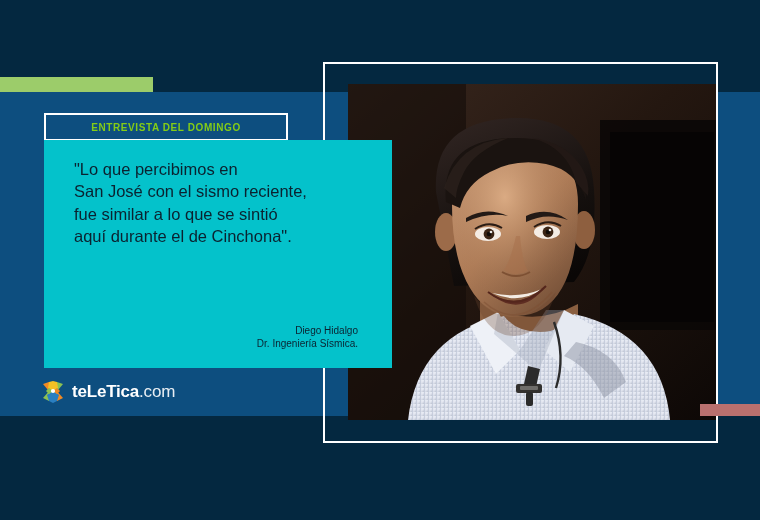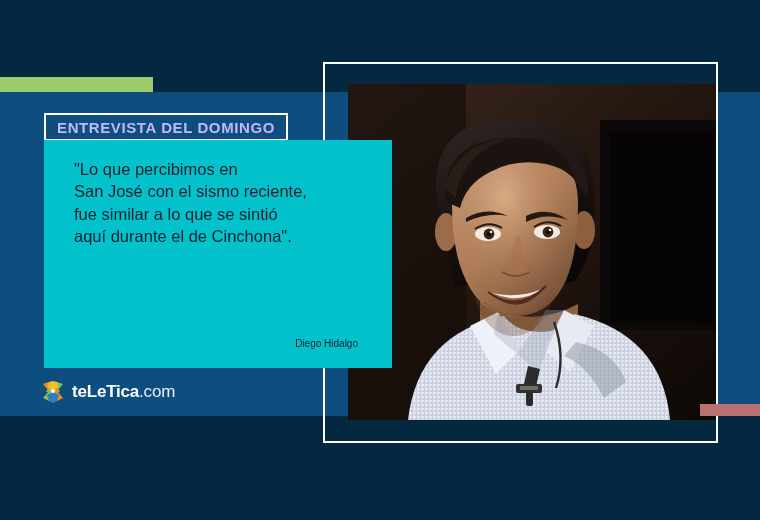--- a/index.html
+++ b/index.html
@@ -100,23 +100,23 @@
     width: 244px;
     height: 28px;
     border: 2px solid #ffffff;
     box-sizing: border-box;
     background: #0d4e7f;
     display: flex;
     align-items: center;
     justify-content: center;
   }
   .kicker-text {
-    color: #c4b5fd;
+    color: #84cc16;
     font-weight: bold;
-    font-size: 15px;
+    font-size: 10px;
     letter-spacing: 0.6px;
     white-space: nowrap;
   }
 
   
   .quote-card {
     position: absolute;
     left: 44px;
     top: 140px;
     width: 348px;
@@ -273,20 +273,21 @@
     <span class="kicker-text">ENTREVISTA DEL DOMINGO</span>
   </div>
 
   <div class="quote-card">
     <div class="quote-text">"Lo que percibimos en
 San José con el sismo reciente,
 fue similar a lo que se sintió
 aquí durante el de Cinchona".</div>
     <div class="attribution">
       <div>Diego Hidalgo</div>
+      <div>Dr. Ingeniería Sísmica.</div>
     </div>
   </div>
 
   <div class="logo">
     <svg class="logo-mark" viewBox="0 0 26 26">
       <path d="M3 5 L9 3 L23 19 L17 22 Z" fill="#f08a24"></path>
       <path d="M23 5 L17 3 L3 19 L9 22 Z" fill="#8cc152"></path>
       <path d="M13 2 L17 3 L18 9 L13 12 L8 9 L9 3 Z" fill="#f5c025"></path>
       <path d="M13 12 L19 16 L17 22 L13 24 L9 22 L7 16 Z" fill="#2a7fc1"></path>
       <path d="M9 9 L13 12 L9 15 L6 12 Z" fill="#8cc152"></path>

